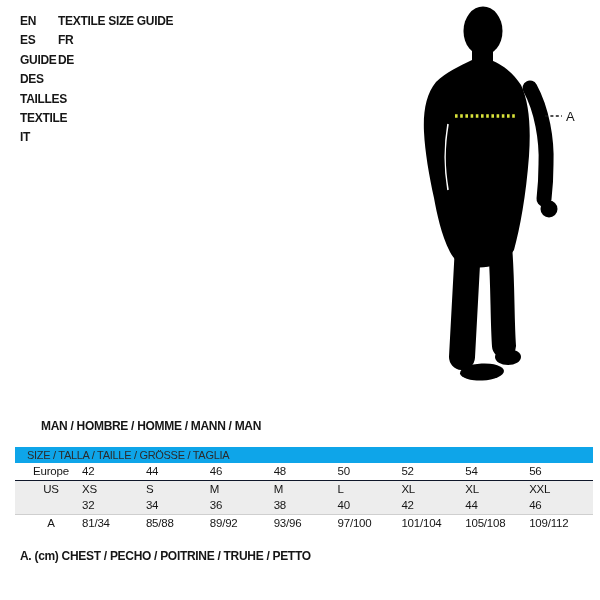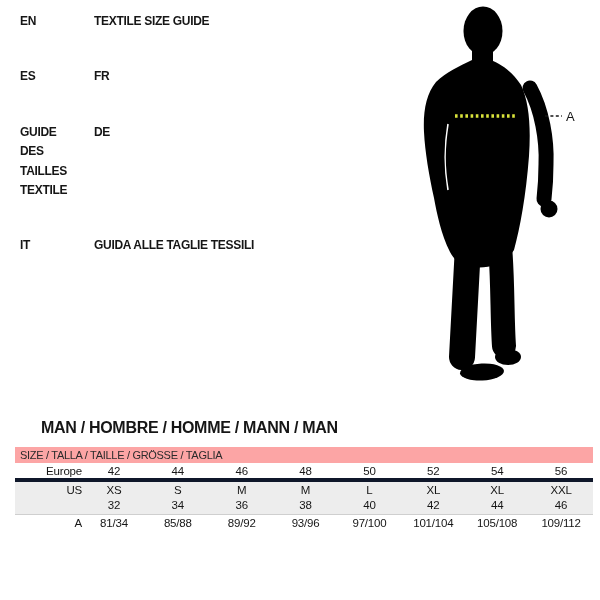--- a/index.html
+++ b/index.html
@@ -21,21 +21,20 @@
   .lang-list {
     position: absolute;
     left: 20px;
     top: 12px;
     display: grid;
     grid-template-columns: 38px auto;
     font-size: 12px;
     font-weight: bold;
     letter-spacing: -0.3px;
     line-height: 19.4px;
-    gap: 36px;
   }
 
   
   .categories {
     position: absolute;
     left: 20px;
     top: 109px;
     font-size: 12.5px;
     font-weight: bold;
     letter-spacing: -0.3px;
@@ -55,62 +54,61 @@
     font-family: "Liberation Sans", "DejaVu Sans", sans-serif;
     font-size: 13px;
     fill: #161616;
   }
 
   
   .section-title {
     position: absolute;
     left: 20px;
     top: 419px;
-    font-size: 16px;
+    font-size: 12px;
     font-weight: bold;
     letter-spacing: -0.3px;
     padding-left: 21px;
   }
 
   
   .size-table {
     position: absolute;
     left: 15px;
     top: 447px;
     width: 578px;
   }
   .table-header {
-    background: #fca5a5;
+    background: #0ea5e9;
     height: 16px;
     line-height: 16px;
-    padding-left: 5px;
+    padding-left: 12px;
     font-size: 11px;
     letter-spacing: -0.3px;
     color: #2b2b2b;
   }
   .size-table table {
     width: 100%;
     border-collapse: collapse;
     table-layout: fixed;
     font-size: 11.5px;
     letter-spacing: -0.2px;
   }
   .size-table td {
     height: 17px;
-    text-align: center;
     vertical-align: middle;
     white-space: nowrap;
   }
   .size-table td.lbl {
-    text-align: right;
+    text-align: center;
     padding-left: 5px;
   }
   .size-table col.c-label { width: 67px; }
   tr.row-band { background: #ededed; }
-  tr.row-band-top { border-top: 4px solid #0f172a; }
+  tr.row-band-top { border-top: 1px solid #0f172a; }
   tr.row-a { border-top: 1px solid #cfcfcf; }
 
   
   .footnote {
     position: absolute;
     left: 20px;
     top: 549px;
     font-size: 12px;
     font-weight: bold;
     letter-spacing: -0.3px;
@@ -122,21 +120,20 @@
 <div class="page">
 
   <div class="lang-list">
     <span>EN</span>
     <span>TEXTILE SIZE GUIDE</span>
     <span>ES</span>
     <span>FR</span>
     <span>GUIDE DES TAILLES TEXTILE</span>
     <span>DE</span>
     <span>IT</span>
-    <span>GUIDA ALLE TAGLIE TESSILI</span>
   </div>
 
 
   <div class="figure-wrap">
     <svg width="190" height="400" viewBox="0 0 190 400">
       <g fill="#000000" stroke="none">
 
         <ellipse cx="73" cy="31" rx="19.5" ry="24.5"></ellipse>
         <rect x="62" y="42" width="21" height="26"></rect>
 
@@ -230,14 +227,15 @@
           <td>93/96</td>
           <td>97/100</td>
           <td>101/104</td>
           <td>105/108</td>
           <td>109/112</td>
         </tr>
       </tbody>
     </table>
   </div>
 
+  <div class="footnote">A. (cm) CHEST / PECHO / POITRINE / TRUHE / PETTO</div>
 
 </div>
 
 </body></html>

